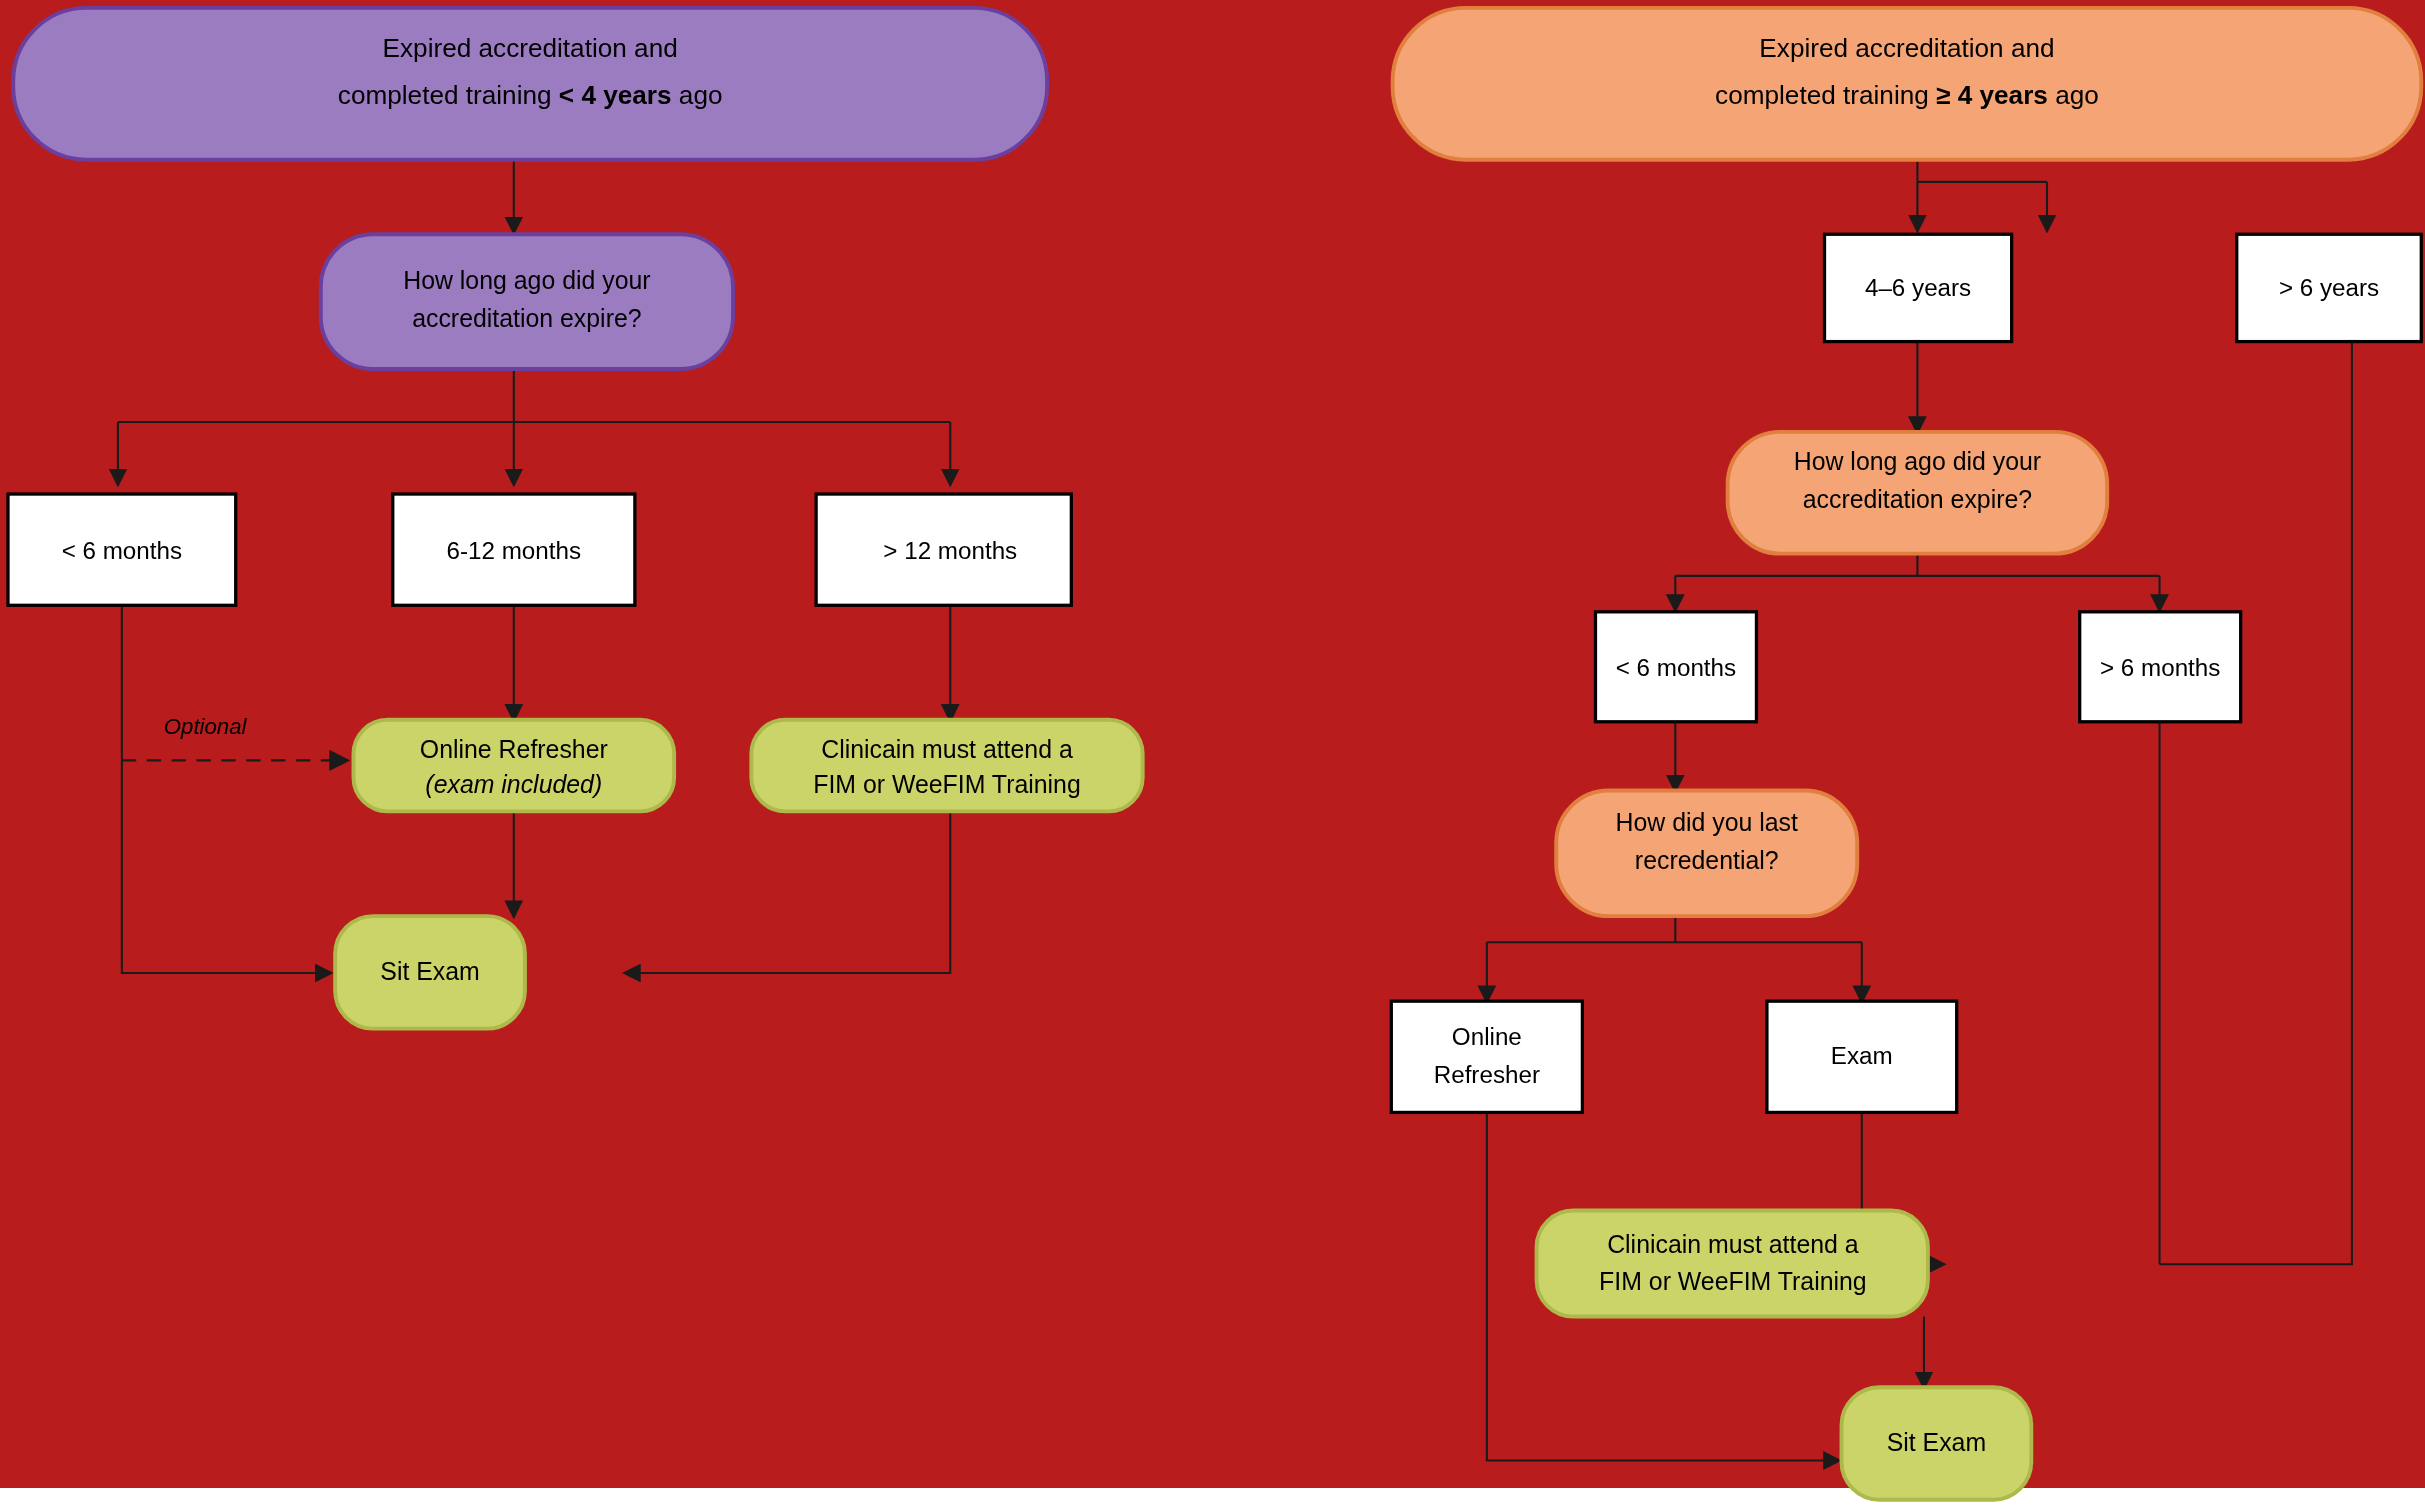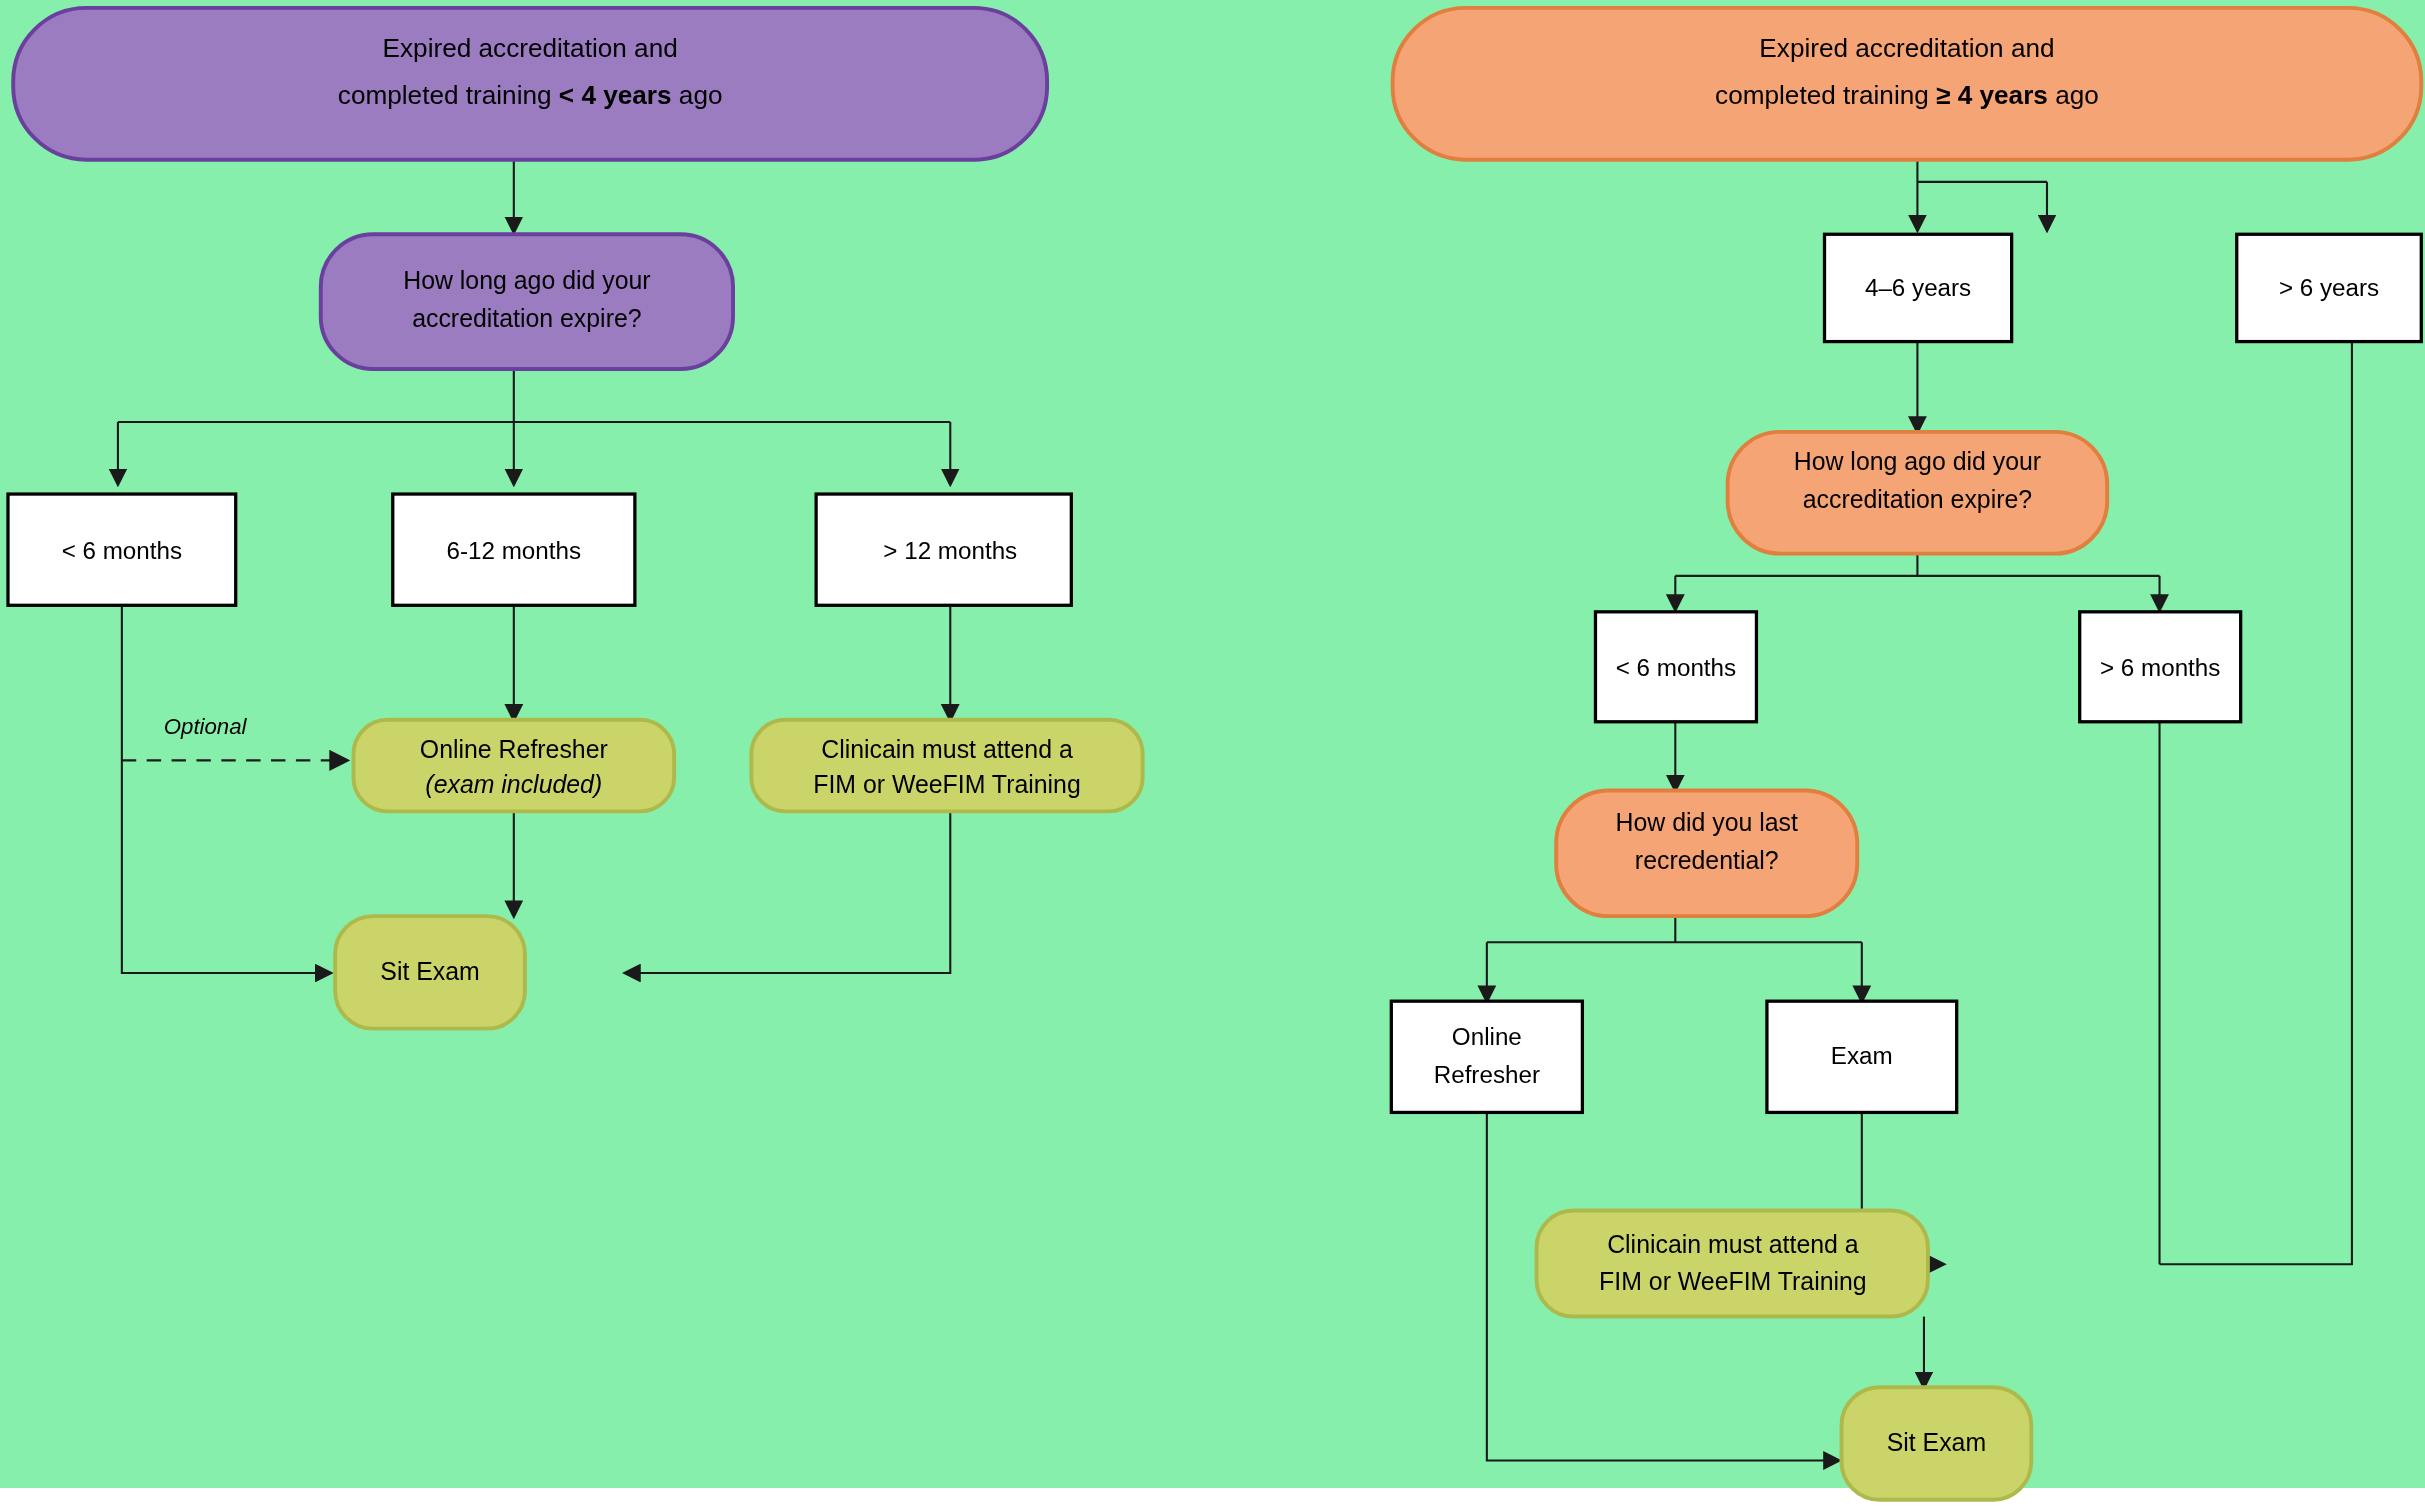--- a/index.html
+++ b/index.html
@@ -1,17 +1,17 @@
 <!DOCTYPE html>
 <html style="font-size:10.5px"><head>
 <meta charset="utf-8">
 <style>
   html,body{margin:0;padding:0;background:#ffffff;}
   body{width:2426px;height:1507px;overflow:hidden;font-family:"Liberation Sans",sans-serif;}
-  #stage{position:relative;width:2426px;height:1488px;background:#86efac;}
+  #stage{position:relative;width:2426px;height:1488px;background:#b91c1c;}
   svg#flow{position:absolute;left:0;top:0;width:2426px;height:1507px;}
   .nodeText{font-family:"Liberation Sans",sans-serif;fill:#000;text-anchor:middle;dominant-baseline:middle;}
   .t-title{font-size:40px;}
   .t-node{font-size:38px;}
   .t-small{font-size:37px;}
   .t-opt{font-size:34px;font-style:italic;text-anchor:start;}
   .bold{font-weight:bold;}
   .ital{font-style:italic;}
   .edge{fill:none;stroke:#1a1a1a;stroke-width:3.2;}
   .edge-dash{fill:none;stroke:#1a1a1a;stroke-width:3.6;stroke-dasharray:22 16;}

